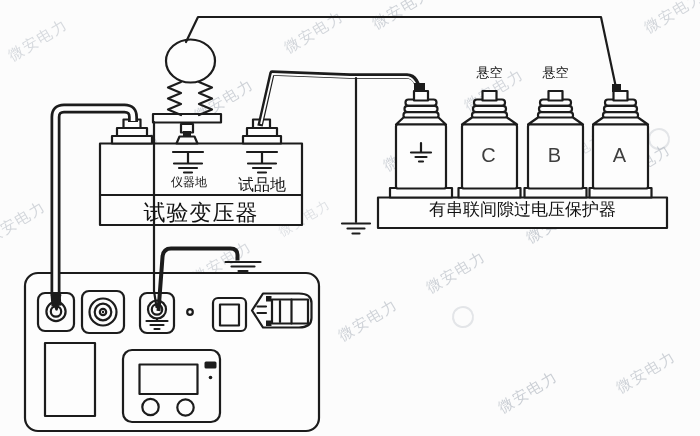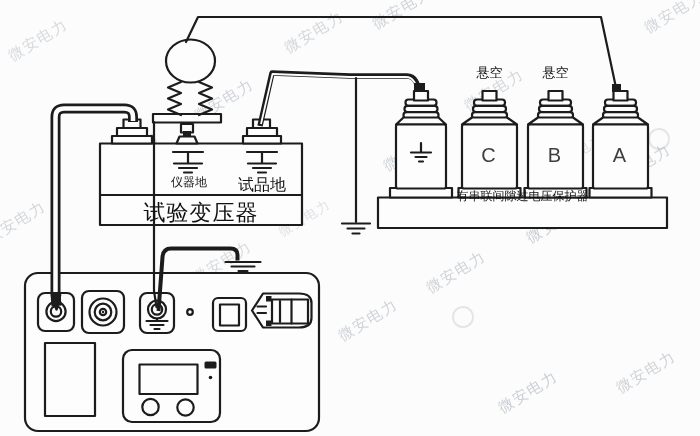--- a/index.html
+++ b/index.html
@@ -219,21 +219,21 @@
       <path class="ln" stroke-width="3" d="M225.5,262 L260.5,262 M231.5,266.5 L254.5,266.5 M238.5,271 L247.5,271"></path>
     </g>
   </svg>
 
   <div class="label lbl-bold" style="left:164px;top:176px;width:50px;font-size:12px">仪器地</div>
 
   <div class="label lbl-bold" style="left:237px;top:176px;width:50px;font-size:16px">试品地</div>
 
   <div class="label lbl-bold" style="left:111px;top:200px;width:180px;font-size:22px;letter-spacing:1px">试验变压器</div>
 
-  <div class="label lbl-bold" style="left:383px;top:190px;width:279px;font-size:12px">有串联间隙过电压保护器</div>
+  <div class="label lbl-bold" style="left:383px;top:200px;width:279px;font-size:17px">有串联间隙过电压保护器</div>
 
   <div class="label lbl-bold" style="left:462px;top:66px;width:55px;font-size:13px">悬空</div>
 
   <div class="label lbl-bold" style="left:528px;top:66px;width:55px;font-size:13px">悬空</div>
 
   <div class="phase-letter" style="left:474px;top:144px">C</div>
 
   <div class="phase-letter" style="left:540px;top:144px">B</div>
 
   <div class="phase-letter" style="left:605px;top:144px">A</div>

